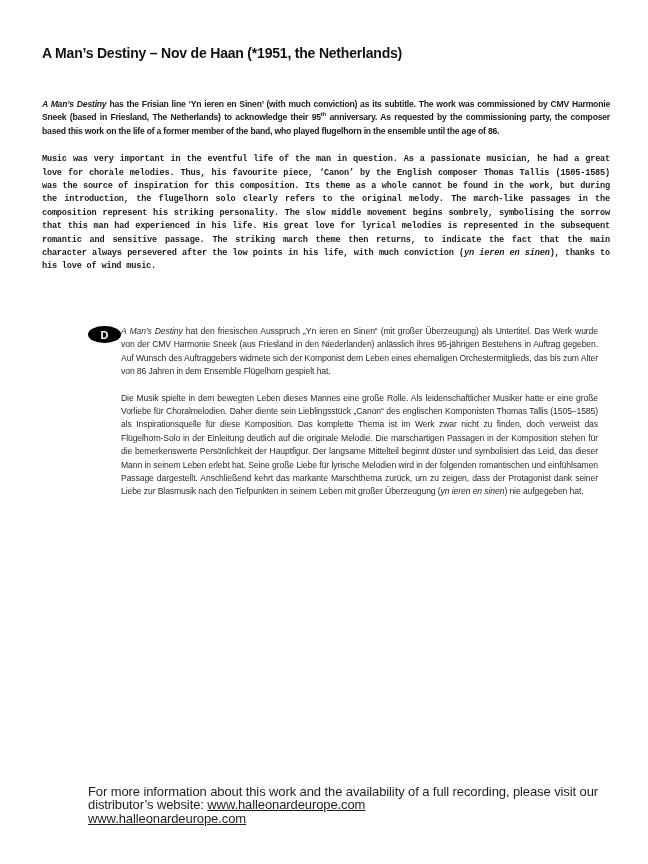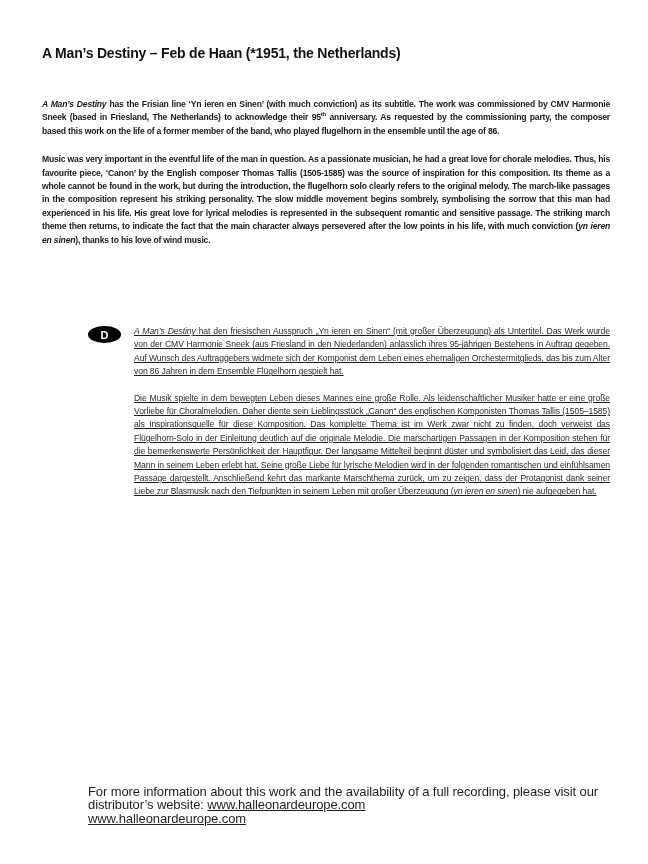--- a/index.html
+++ b/index.html
@@ -29,21 +29,21 @@
     width: 568px;
   }
   .en-block .para {
     font-size: 8.6px;
     font-weight: bold;
     line-height: 13.4px;
     letter-spacing: -0.2px;
     text-align: justify;
     color: #1a1a1a;
   }
-  .en-block .para + .para { margin-top: 15px; }
+  .en-block .para + .para { margin-top: 15px; font-family: Liberation Mono, monospace; }
   .de-block {
     position: absolute;
     left: 42px;
     top: 325px;
     width: 568px;
     display: flex;
     align-items: flex-start;
   }
   .lang-badge {
     margin-left: 46px;
@@ -54,23 +54,21 @@
     background: #000000;
     border-radius: 50%;
     color: #ffffff;
     font-size: 11px;
     font-weight: bold;
     display: flex;
     align-items: center;
     justify-content: center;
   }
   .de-text-col {
-    margin-left: 13px;
     width: 477px;
-    text-decoration: underline;
   }
   .de-text-col .para {
     font-size: 8.6px;
     font-weight: normal;
     line-height: 13.4px;
     letter-spacing: -0.1px;
     text-align: justify;
     color: #2a2a2a;
   }
   .de-text-col .para + .para { margin-top: 13px; }
@@ -89,21 +87,21 @@
   sup.ordinal { font-size: 6px; vertical-align: super; line-height: 0; }
   .url-link {
     text-decoration: underline;
     color: #1f1f1f;
     cursor: pointer;
   }
 </style>
 </head>
 <body>
 
-<h1 class="page-title">A Man’s Destiny – Feb de Haan (*1951, the Netherlands)</h1>
+<h1 class="page-title">A Man’s Destiny – Nov de Haan (*1951, the Netherlands)</h1>
 
 <div class="en-block">
   <p class="para"><span class="italic">A Man’s Destiny</span><span> has the Frisian line ‘Yn ieren en Sinen’ (with much conviction) as its subtitle. The work was commissioned by CMV Harmonie Sneek (based in Friesland, The Netherlands) to acknowledge their 95</span><sup class="ordinal">th</sup><span> anniversary. As requested by the commissioning party, the composer based this work on the life of a former member of the band, who played flugelhorn in the ensemble until the age of 86.</span></p>
   <p class="para"><span>Music was very important in the eventful life of the man in question. As a passionate musician, he had a great love for chorale melodies. Thus, his favourite piece, ‘Canon’ by the English composer Thomas Tallis (1505-1585) was the source of inspiration for this composition. Its theme as a whole cannot be found in the work, but during the introduction, the flugelhorn solo clearly refers to the original melody. The march-like passages in the composition represent his striking personality. The slow middle movement begins sombrely, symbolising the sorrow that this man had experienced in his life. His great love for lyrical melodies is represented in the subsequent romantic and sensitive passage. The striking march theme then returns, to indicate the fact that the main character always persevered after the low points in his life, with much conviction (</span><span class="italic">yn ieren en sinen</span><span>), thanks to his love of wind music.</span></p>
 </div>
 
 <div class="de-block">
   <div class="lang-badge">D</div>
   <div class="de-text-col">
     <p class="para"><span class="italic">A Man’s Destiny</span><span> hat den friesischen Ausspruch „Yn ieren en Sinen“ (mit großer Überzeugung) als Untertitel. Das Werk wurde von der CMV Harmonie Sneek (aus Friesland in den Niederlanden) anlässlich ihres 95-jährigen Bestehens in Auftrag gegeben. Auf Wunsch des Auftraggebers widmete sich der Komponist dem Leben eines ehemaligen Orchestermitglieds, das bis zum Alter von 86 Jahren in dem Ensemble Flügelhorn gespielt hat.</span></p>

